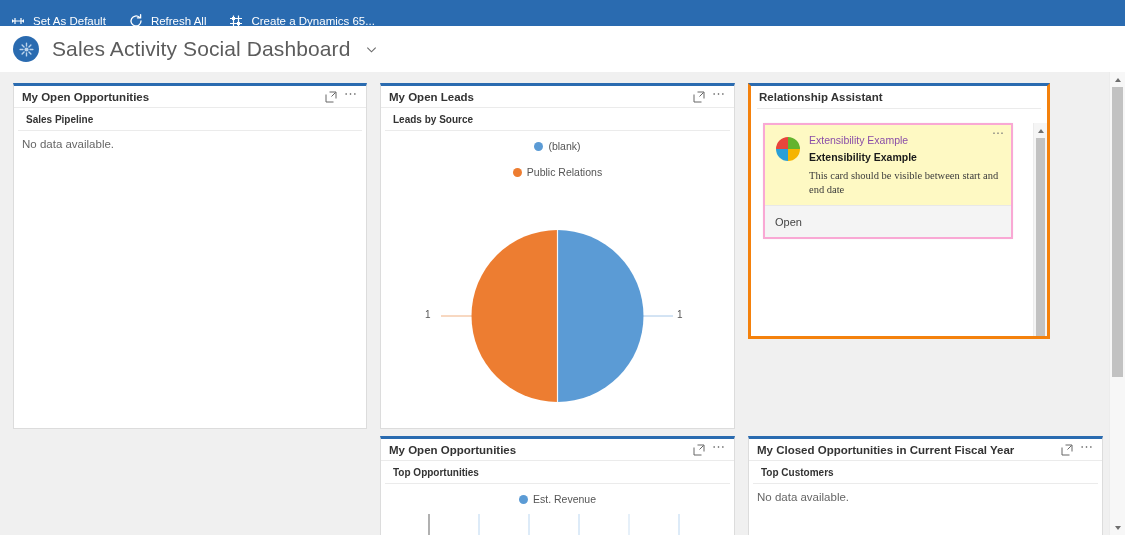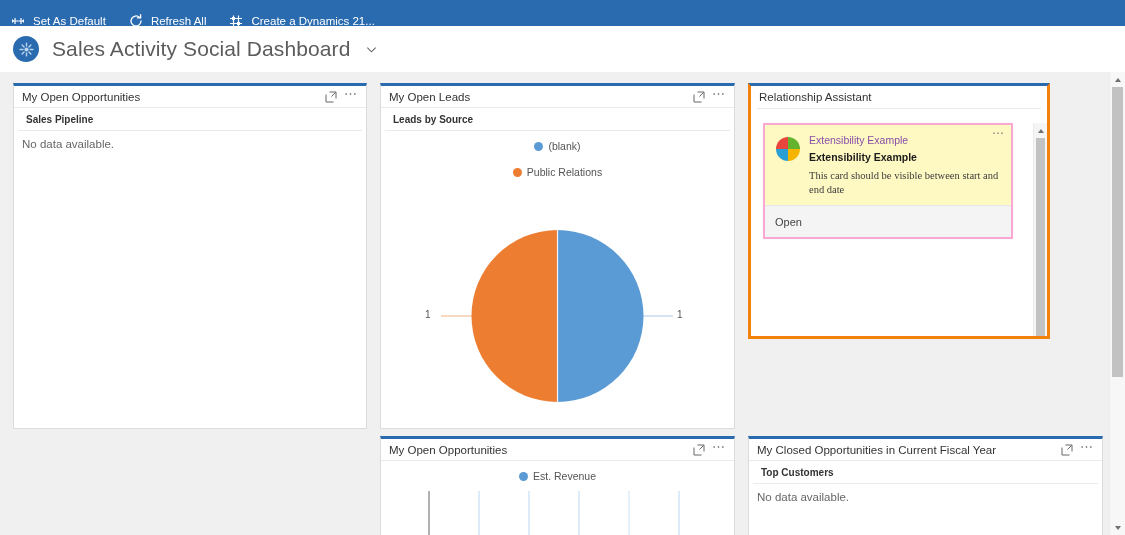--- a/index.html
+++ b/index.html
@@ -69,21 +69,21 @@
     height: 22px; display: flex; align-items: center;
     padding: 0 6px 0 8px;
     border-bottom: 1px solid #ebebeb;
     margin: 0 0 0 0;
   }
   .tile-head-inner {
     display: flex; align-items: center; width: 100%;
     height: 22px;
   }
   .tile-name {
-    font-size: 11.5px; color: #333333; font-weight: 400;
+    font-size: 11.5px; color: #333333; font-weight: 700;
     white-space: nowrap; overflow: hidden; text-overflow: ellipsis;
     flex: 1 1 auto;
   }
   .head-icons { display: flex; align-items: center; flex: 0 0 auto; }
   .ico-btn {
     width: 18px; height: 18px; margin-left: 2px; cursor: pointer;
     display: flex; align-items: center; justify-content: center;
     color: #666666;
   }
   .ico-dots {
@@ -212,21 +212,21 @@
   </div>
   <div class="cmd-item">
     <span class="cmd-ico">
       <svg width="16" height="16" viewBox="0 0 16 16">
         <path d="M2 5.5h12M2 10.5h12" stroke="#ffffff" stroke-width="1.2"></path>
         <path d="M5.5 2.5v11M10.5 2.5v11" stroke="#ffffff" stroke-width="1.2"></path>
         <rect x="4" y="4" width="3" height="3" fill="#ffffff"></rect>
         <rect x="9" y="9" width="3" height="3" fill="#ffffff"></rect>
       </svg>
     </span>
-    <span>Create a Dynamics 21...</span>
+    <span>Create a Dynamics 65...</span>
   </div>
 </div>
 
 <div class="titlerow">
   <div class="dash-badge">
     <svg width="15" height="15" viewBox="0 0 16 16">
       <circle cx="8" cy="8" r="2.2" fill="#bcd4ec"></circle>
       <path d="M8 1.2v3M8 11.8v3M1.2 8h3M11.8 8h3M3.3 3.3l2.1 2.1M10.6 10.6l2.1 2.1M12.7 3.3l-2.1 2.1M5.4 10.6l-2.1 2.1" stroke="#bcd4ec" stroke-width="1.5" stroke-linecap="round"></path>
     </svg>
   </div>
@@ -369,20 +369,21 @@
               <path d="M4.5 1H11v6.5" stroke="#666" stroke-width="1" fill="none"></path>
               <path d="M6.5 5.5L10.5 1.5" stroke="#666" stroke-width="1" fill="none"></path>
             </svg>
           </div>
           <div class="ico-btn">
             <span class="ico-dots">⋯</span>
           </div>
         </div>
       </div>
     </div>
+    <div class="sub-head">Top Opportunities</div>
 
     <div class="legend">
       <div class="leg-item">
         <span class="leg-dot" style="background:#5b9bd5"></span>
         <span class="leg-txt">Est. Revenue</span>
       </div>
     </div>
 
     <div class="plot">
       <svg width="353" height="60" viewBox="0 0 353 60">

